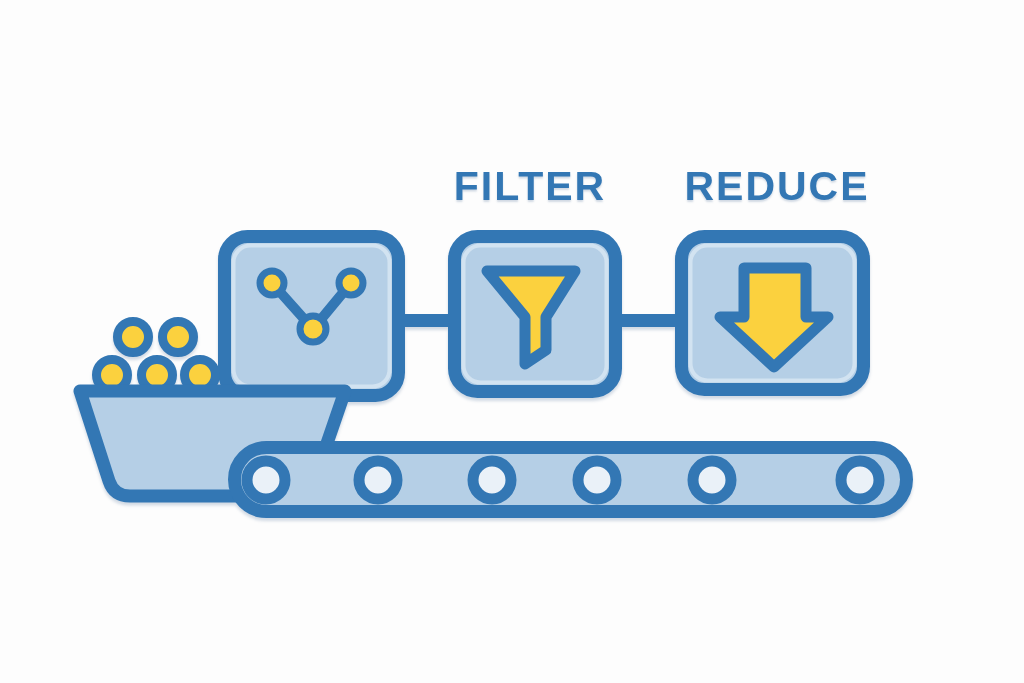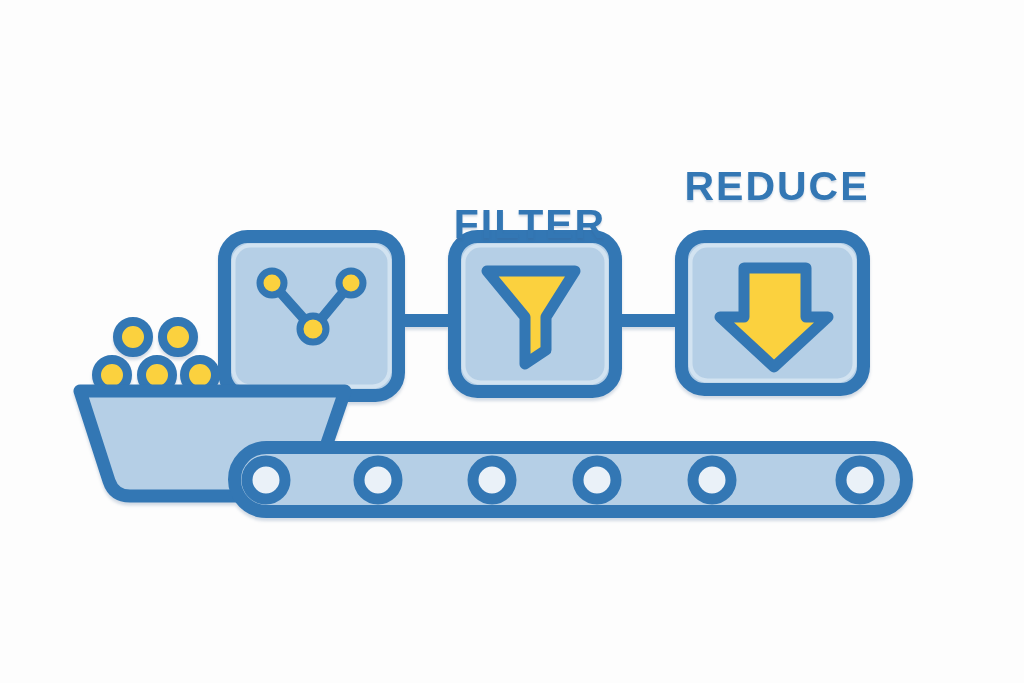--- a/index.html
+++ b/index.html
@@ -77,21 +77,21 @@
     transform: translateX(-50%);
     font-weight: bold;
     font-size: 41px;
     letter-spacing: 2px;
     color: var(--label-text, #3377b4);
     text-shadow: 0 2px 2px rgba(58, 96, 140, 0.22);
     white-space: nowrap;
     user-select: none;
   }
   .stage-label.map    { left: 315px; }
-  .stage-label.filter { left: 530px; margin-top: 38px; }
+  .stage-label.filter { left: 530px; }
   .stage-label.reduce { left: 777px; text-align: center; }
 </style>
 </head>
 <body>
 
 <div class="canvas" style="--outline: #3377b4; --panel-fill: #b5cfe6; --accent-yellow: #fbd13e; --roller-inner: #eaf1f8; --inner-highlight: #d5e4f2; --label-text: #3377b4; --background: #fdfdfd;">
 
   <svg class="art" viewBox="0 0 1024 683" width="1024" height="683">
 
     <g>

